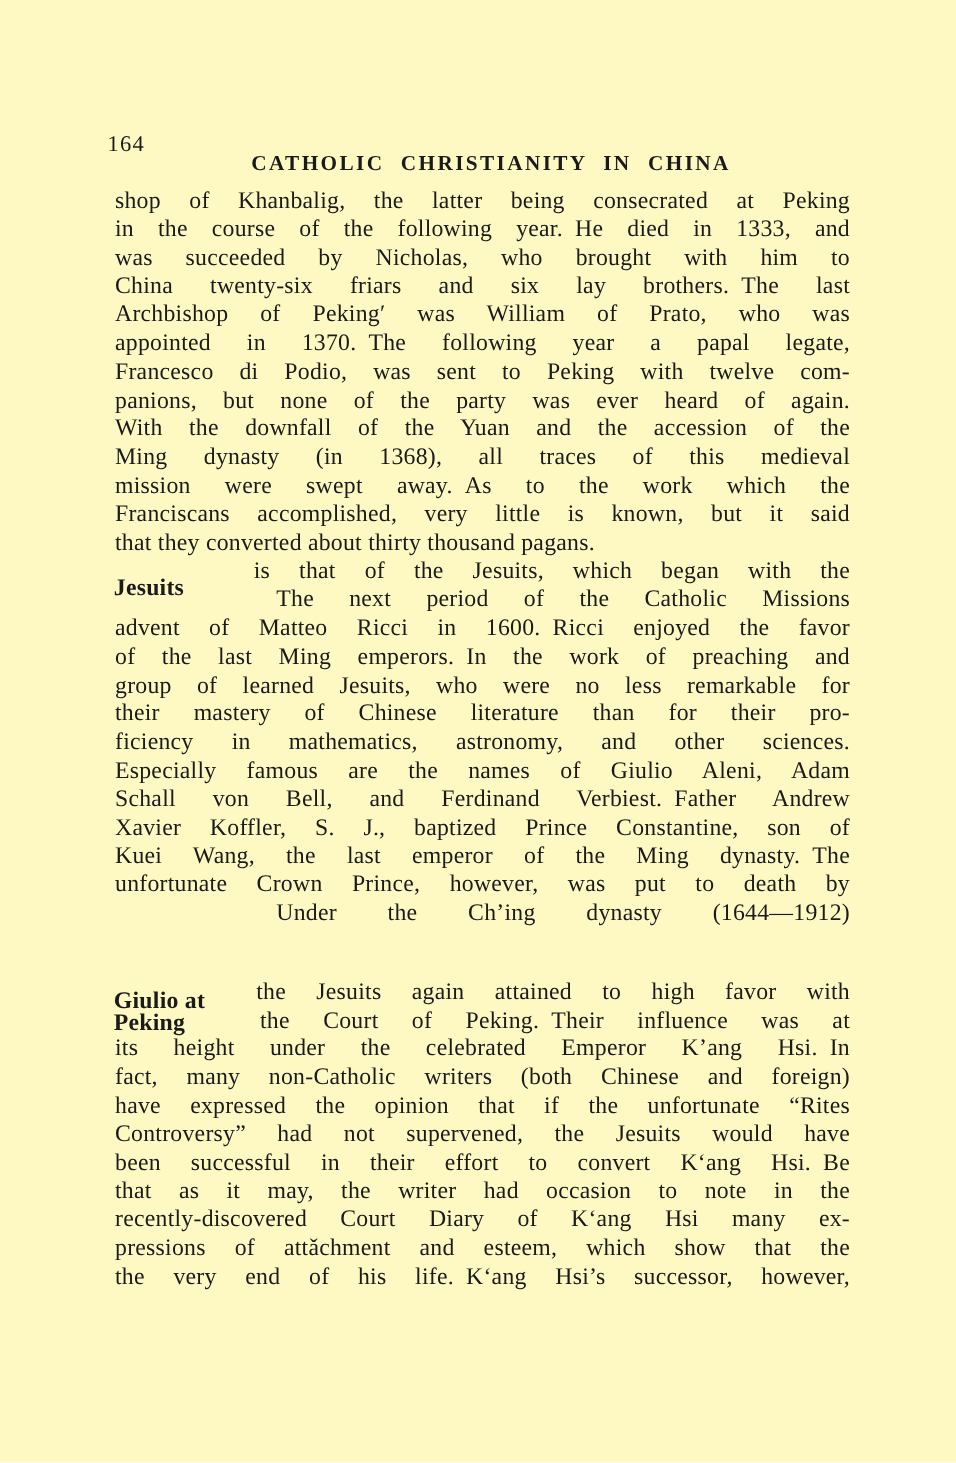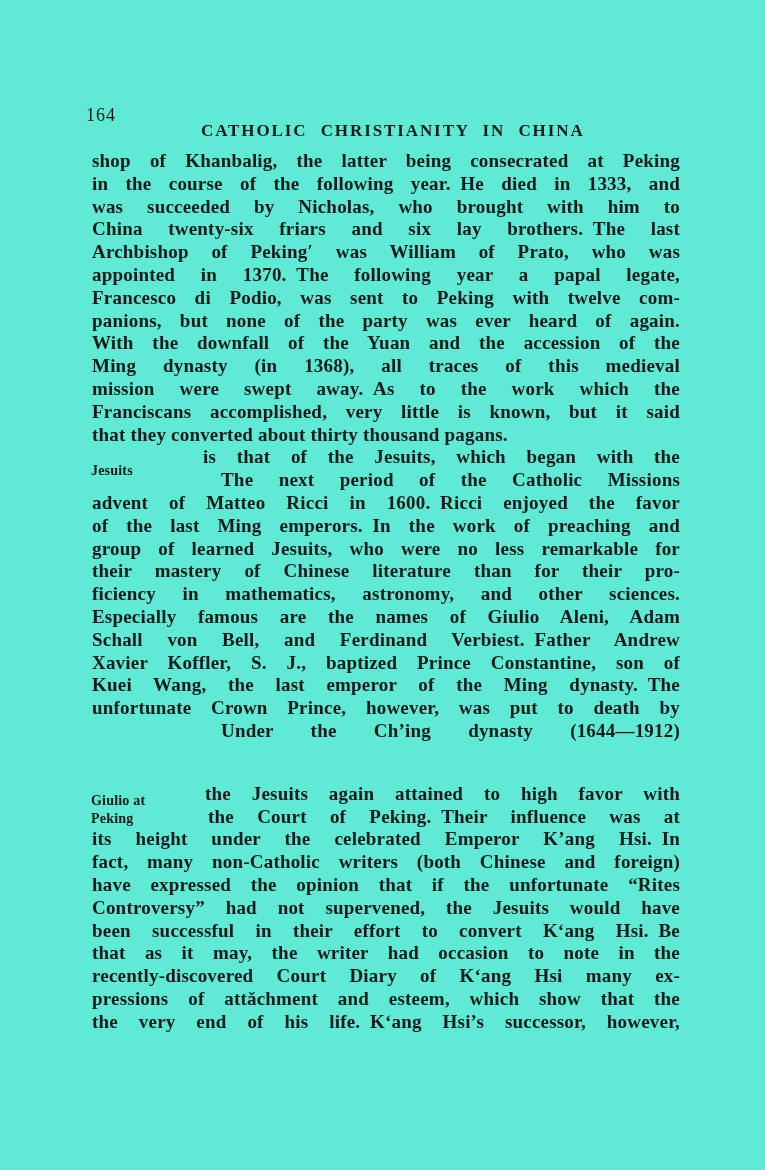--- a/index.html
+++ b/index.html
@@ -1,49 +1,49 @@
 <!DOCTYPE html>
 <html><head>
 <meta charset="utf-8">
 <style>
   html,body{margin:0;padding:0;background:#ffffff;}
   .page{
     position:relative;
     width:765px;height:1170px;
-    background:#5eead4;
+    background:#fef9c3;
     color:#1a1a1a;
     font-family:"Liberation Serif","DejaVu Serif",serif;
     overflow:hidden;
   }
   .pagenum{
     position:absolute;left:86px;top:105px;
     font-size:18px;letter-spacing:1px;
   }
   .runhead{
     position:absolute;left:201px;top:121px;
     font-size:17px;font-weight:bold;
     letter-spacing:1.9px;word-spacing:7px;
   }
   .textblock{
     position:absolute;left:92px;top:150px;width:588px;
-    font-size:19px;line-height:22.8px;letter-spacing:0.2px;font-weight:bold;
+    font-size:19px;line-height:22.8px;letter-spacing:0.2px;
   }
   .line{
     text-align:justify;
     text-align-last:justify;
     white-space:normal;
   }
   .line.short{text-align-last:left;}
   .ind-a{margin-left:129px;}
   .ind-b{margin-left:111px;}
   .ind-c{margin-left:113px;margin-top:40px;}
   .ind-d{margin-left:116px;}
   .mnote{
     position:absolute;left:91px;
-    font-weight:bold;font-size:14px;line-height:17.5px;
+    font-weight:bold;font-size:19px;line-height:17.5px;
     letter-spacing:0.2px;
   }
   .mnote-1{top:462px;}
   .mnote-2{top:792px;}
 </style>
 </head>
 <body>
 
 <div class="page">
 

